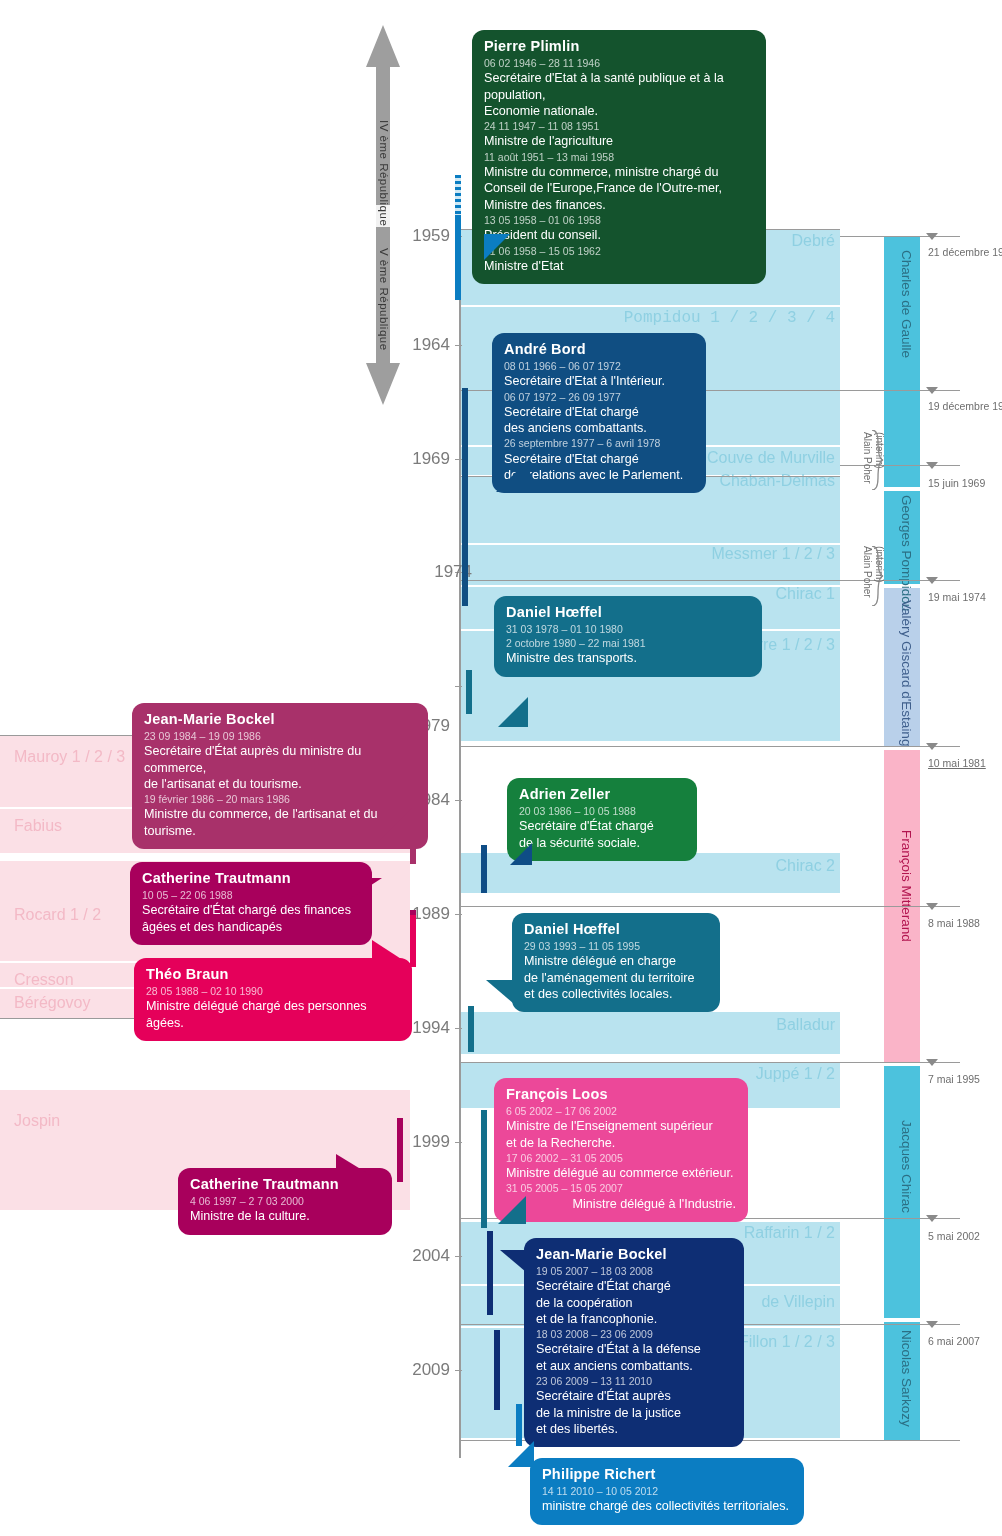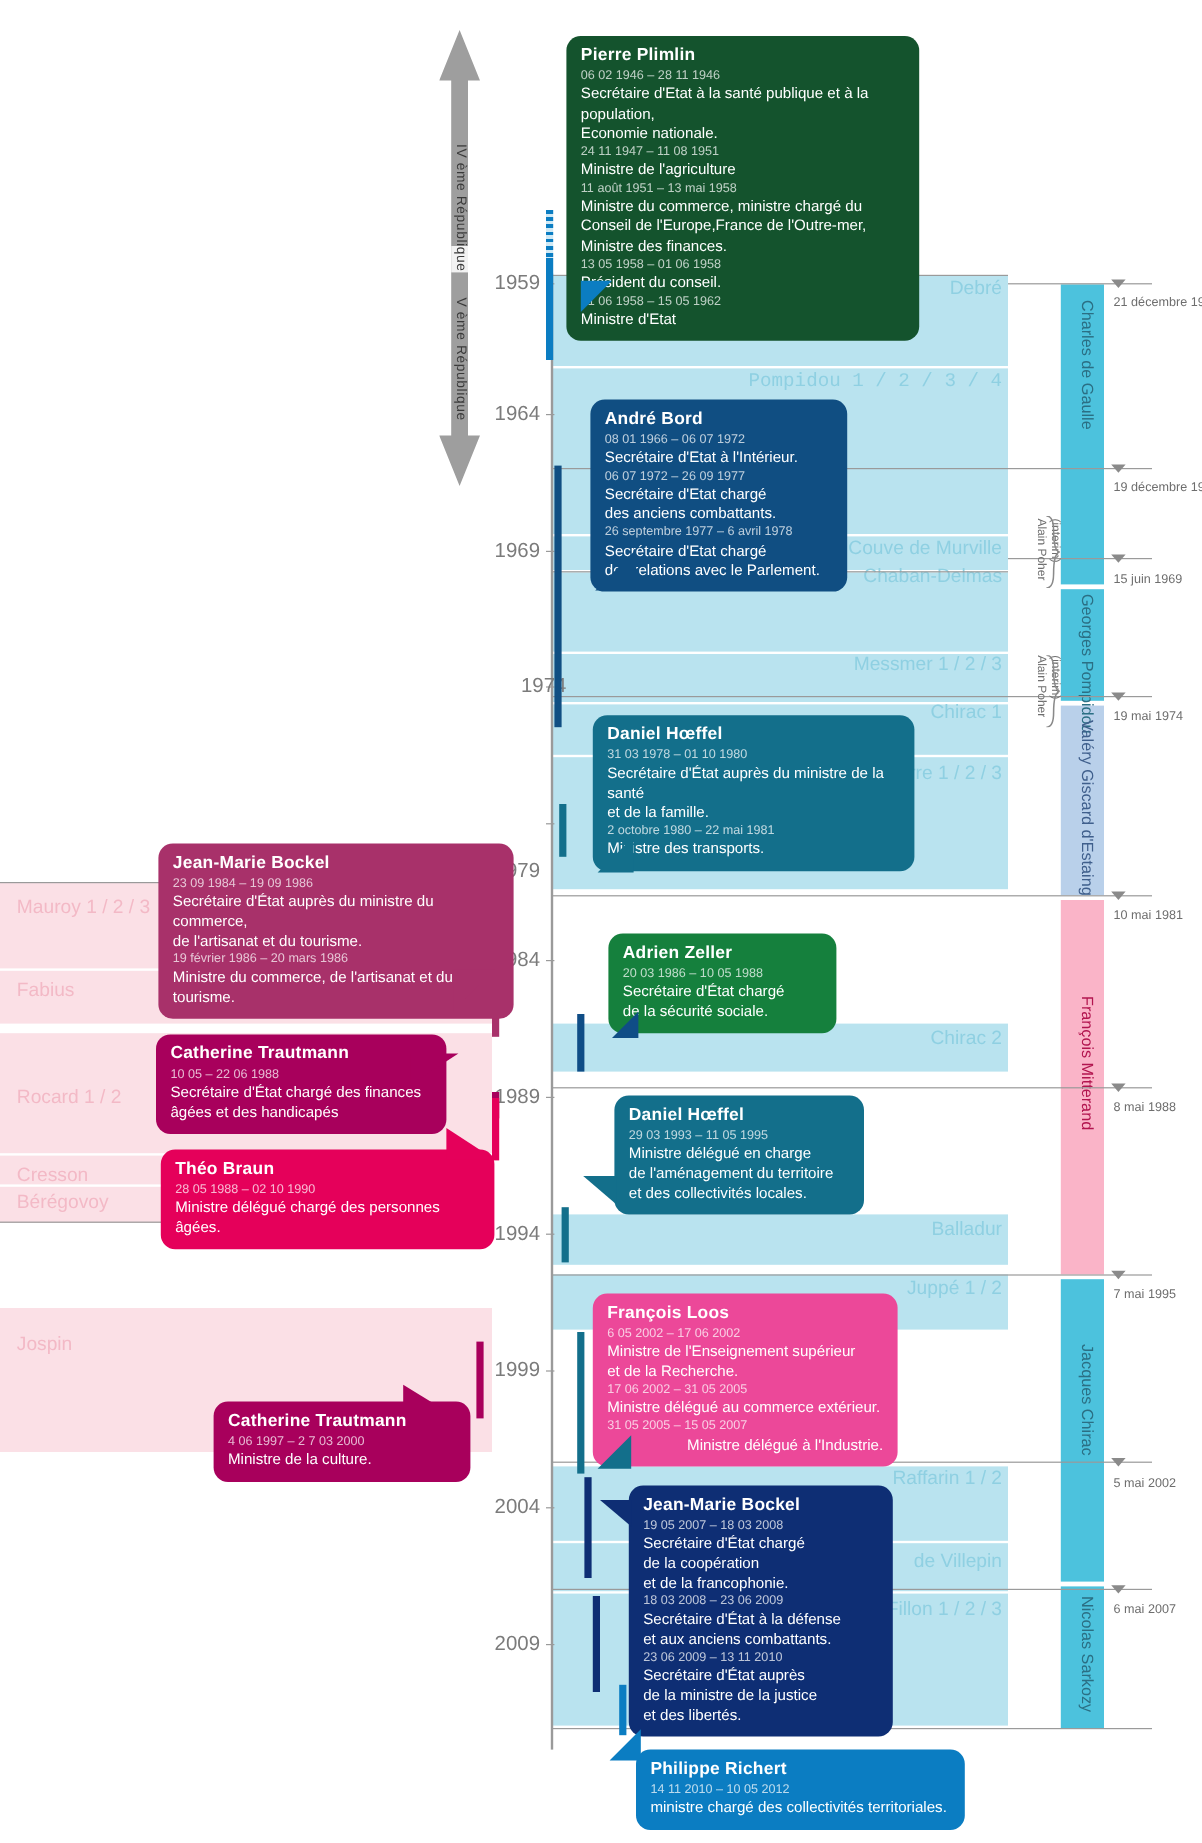--- a/index.html
+++ b/index.html
@@ -126,21 +126,21 @@
 <div class="abs pres-rule" style="left:840px;top:465px;width:120px;"></div>
 <div class="abs pres-marker" style="left:926px;top:462px;"></div>
 <div class="abs pres-date" style="left:928px;top:477px;">15 juin 1969</div>
 
 <div class="abs pres-rule" style="left:840px;top:580px;width:120px;"></div>
 <div class="abs pres-marker" style="left:926px;top:577px;"></div>
 <div class="abs pres-date" style="left:928px;top:591px;">19 mai 1974</div>
 
 <div class="abs pres-rule" style="left:840px;top:746px;width:120px;"></div>
 <div class="abs pres-marker" style="left:926px;top:743px;"></div>
-<div class="abs pres-date" style="left:928px;top:757px;">10 mai 1981</div>
+<div class="abs pres-date" style="left:928px;top:757px;text-decoration:underline;">10 mai 1981</div>
 
 <div class="abs pres-rule" style="left:840px;top:906px;width:120px;"></div>
 <div class="abs pres-marker" style="left:926px;top:903px;"></div>
 <div class="abs pres-date" style="left:928px;top:917px;">8 mai 1988</div>
 
 <div class="abs pres-rule" style="left:840px;top:1062px;width:120px;"></div>
 <div class="abs pres-marker" style="left:926px;top:1059px;"></div>
 <div class="abs pres-date" style="left:928px;top:1073px;">7 mai 1995</div>
 
 <div class="abs pres-rule" style="left:840px;top:1218px;width:120px;"></div>
@@ -245,22 +245,20 @@
 des anciens combattants.</div>
   <div class="dt">26 septembre 1977 – 6 avril 1978</div>
   <div class="rl" style="white-space:pre-line;">Secrétaire d'Etat chargé
 des relations avec le Parlement.</div>
 </div>
 <div class="tail" style="left:496px;top:458px;border-bottom:34px solid #104e82;border-left:34px solid transparent;"></div>
 
 <div class="abs callout" style="left:494px;top:596px;width:244px;background:#136f8b;">
   <div class="nm">Daniel Hœffel</div>
   <div class="dt">31 03 1978 – 01 10 1980</div>
-  <div class="rl" style="white-space:pre-line;">Secrétaire d'État auprès du ministre de la santé
-et de la famille.</div>
   <div class="dt">2 octobre 1980 – 22 mai 1981</div>
   <div class="rl" style="white-space:pre-line;">Ministre des transports.</div>
 </div>
 <div class="tail" style="left:498px;top:697px;border-bottom:30px solid #136f8b;border-left:30px solid transparent;"></div>
 
 <div class="abs callout" style="left:132px;top:703px;width:272px;background:#a8316a;">
   <div class="nm">Jean-Marie Bockel</div>
   <div class="dt">23 09 1984 – 19 09 1986</div>
   <div class="rl" style="white-space:pre-line;">Secrétaire d'État auprès du ministre du commerce,
 de l'artisanat et du tourisme.</div>

